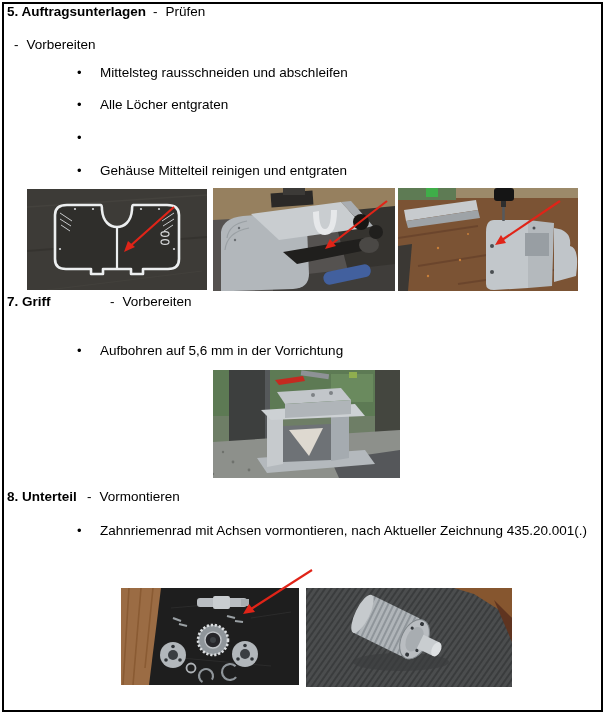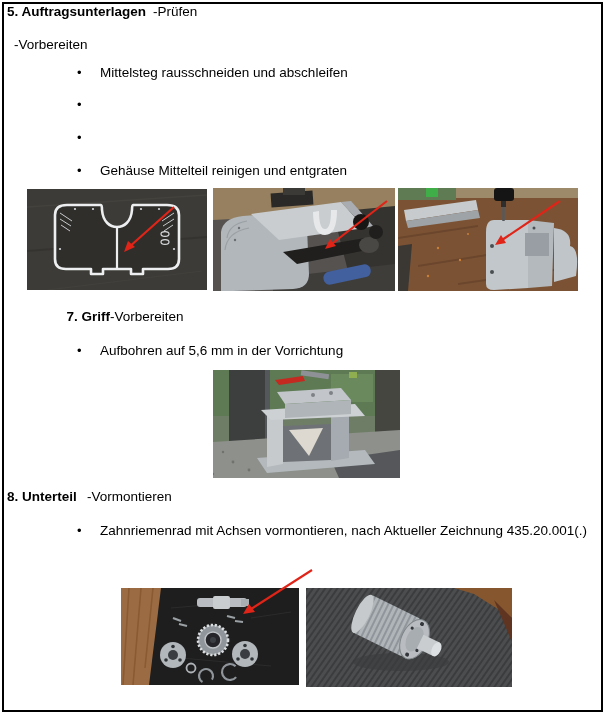--- a/index.html
+++ b/index.html
@@ -8,21 +8,21 @@
     font-family:"Liberation Sans","DejaVu Sans",sans-serif;color:#000;overflow:hidden;
   }
   .page-border{
     position:absolute;left:2px;top:2px;width:601px;height:710px;
     border:2px solid #000;box-sizing:border-box;pointer-events:none;
   }
   .heading{position:absolute;left:7px;display:flex;align-items:baseline;
     font-size:13.5px;line-height:15px;white-space:pre;}
   .h-label{font-weight:bold;}
   .h-sep{margin-left:7px;}
-  .h-action{}
+  .h-action{margin-left:8px;}
   .row7 .h-label{display:inline-block;width:103px;}
   .row7 .h-sep,.row8 .h-sep{margin-left:0;}
   .row8 .h-label{display:inline-block;width:80px;}
   .bullet{position:absolute;left:77px;display:flex;font-size:13.5px;line-height:15px;white-space:nowrap;}
   .dot{display:inline-block;width:23px;font-size:13px;}
   .note{position:absolute;left:100px;font-size:13.5px;line-height:15px;font-weight:bold;white-space:nowrap;}
   .photo{position:absolute;}
   .photo svg{display:block;}
   .arrow-overlay{position:absolute;left:232px;top:566px;z-index:5;}
 </style>
@@ -42,20 +42,21 @@
     <span class="h-sep">-</span>
     <span class="h-action">Vorbereiten</span>
   </div>
 
   <div class="bullet" style="top:65px;">
     <span class="dot">•</span>
     <span class="b-text">Mittelsteg rausschneiden und abschleifen</span>
   </div>
   <div class="bullet" style="top:97px;">
     <span class="dot">•</span>
+    <span class="b-text">Alle Löcher entgraten</span>
   </div>
   <div class="bullet" style="top:130px;">
     <span class="dot">•</span>
   </div>
   <div class="bullet" style="top:163px;">
     <span class="dot">•</span>
     <span class="b-text">Gehäuse Mittelteil reinigen und entgraten</span>
   </div>
 
   <div class="photo" style="left:27px;top:189px;">
@@ -158,21 +159,21 @@
         <rect x="103" y="13" width="5" height="6" fill="#2e2e2e"></rect>
         <line x1="105.5" y1="19" x2="105.5" y2="33" stroke="#55595d" stroke-width="2.5"></line>
       </g>
       <g>
         <line x1="162" y1="13" x2="101" y2="54" stroke="#e02418" stroke-width="2.2"></line>
         <polygon points="97,57 108,55 103,47" fill="#e02418"></polygon>
       </g>
     </svg>
   </div>
 
-  <div class="heading row7" style="top:309px;text-align:right;">
+  <div class="heading row7" style="top:294px;">
     <span class="h-label">7. Griff</span>
     <span class="h-sep">-</span>
     <span class="h-action">Vorbereiten</span>
   </div>
   <div class="bullet" style="top:343px;">
     <span class="dot">•</span>
     <span class="b-text">Aufbohren auf 5,6 mm in der Vorrichtung</span>
   </div>
 
   <div class="photo" style="left:213px;top:370px;">

